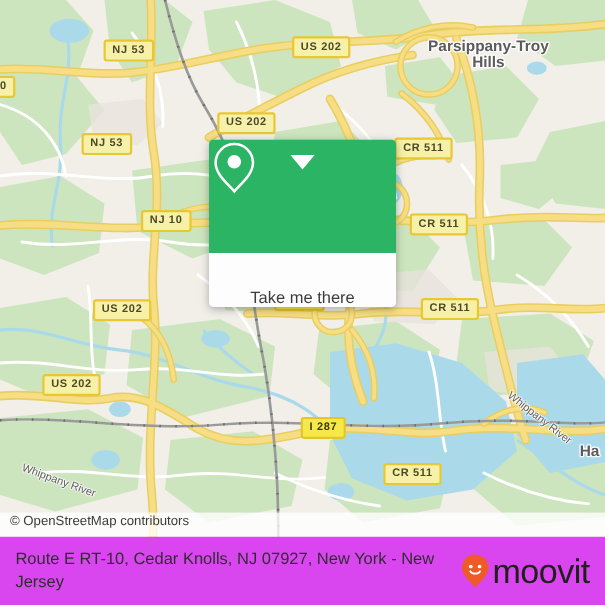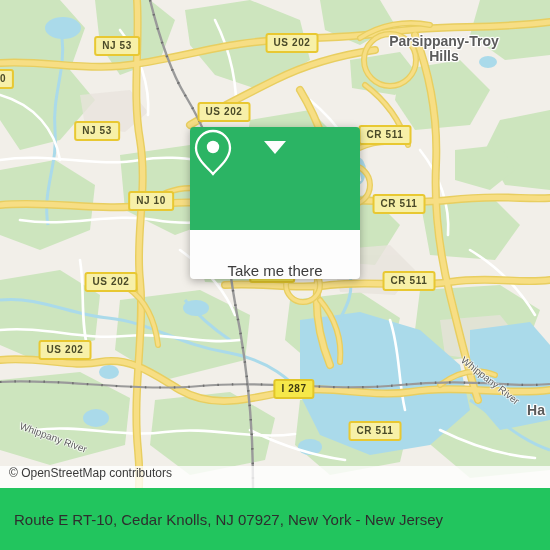--- a/index.html
+++ b/index.html
@@ -91,21 +91,21 @@
     position:absolute;left:0;top:466px;width:550px;height:22px;
     background:rgba(255,255,255,.78);
     display:flex;align-items:flex-start;
     box-sizing:border-box;padding-left:9px;
     color:#3A3A3A;font-size:12px;
   }
 
   
   .footer{
     position:absolute;left:0;top:488px;width:550px;height:62px;
-    background:#22c55e;
+    background:#d946ef;
     display:flex;align-items:center;
     box-sizing:border-box;padding:0 14px 0 14px;
   }
   .footer-title{
     flex:1;color:#2E2E2E;font-size:15px;line-height:21px;
     padding-right:8px;
   }
   .brand{display:flex;align-items:center;gap:3px;}
   .brand-mark{width:26px;height:32px;display:block;}
   .brand-word{
@@ -302,15 +302,24 @@
     </div>
     <div class="callout-tail"></div>
 
     <div class="attrib">
       <span>© OpenStreetMap contributors</span>
     </div>
   </div>
 
   <div class="footer">
     <div class="footer-title">Route E RT-10, Cedar Knolls, NJ 07927, New York - New Jersey</div>
+    <div class="brand">
+      <svg class="brand-mark" viewBox="0 0 26 32">
+        <path d="M13 1 C6.4 1 1 6.3 1 12.8 C1 20.5 9.3 26.4 13 31 C16.7 26.4 25 20.5 25 12.8 C25 6.3 19.6 1 13 1 Z" fill="#EE5B29"></path>
+        <circle cx="9" cy="12" r="1.7" fill="#FFFFFF"></circle>
+        <circle cx="17" cy="12" r="1.7" fill="#FFFFFF"></circle>
+        <path d="M8.6 16.4 C10 19.2 16 19.2 17.4 16.4" fill="none" stroke="#FFFFFF" stroke-width="1.7" stroke-linecap="round"></path>
+      </svg>
+      <span class="brand-word">moovit</span>
+    </div>
   </div>
 
 </div>
 
 </body></html>

